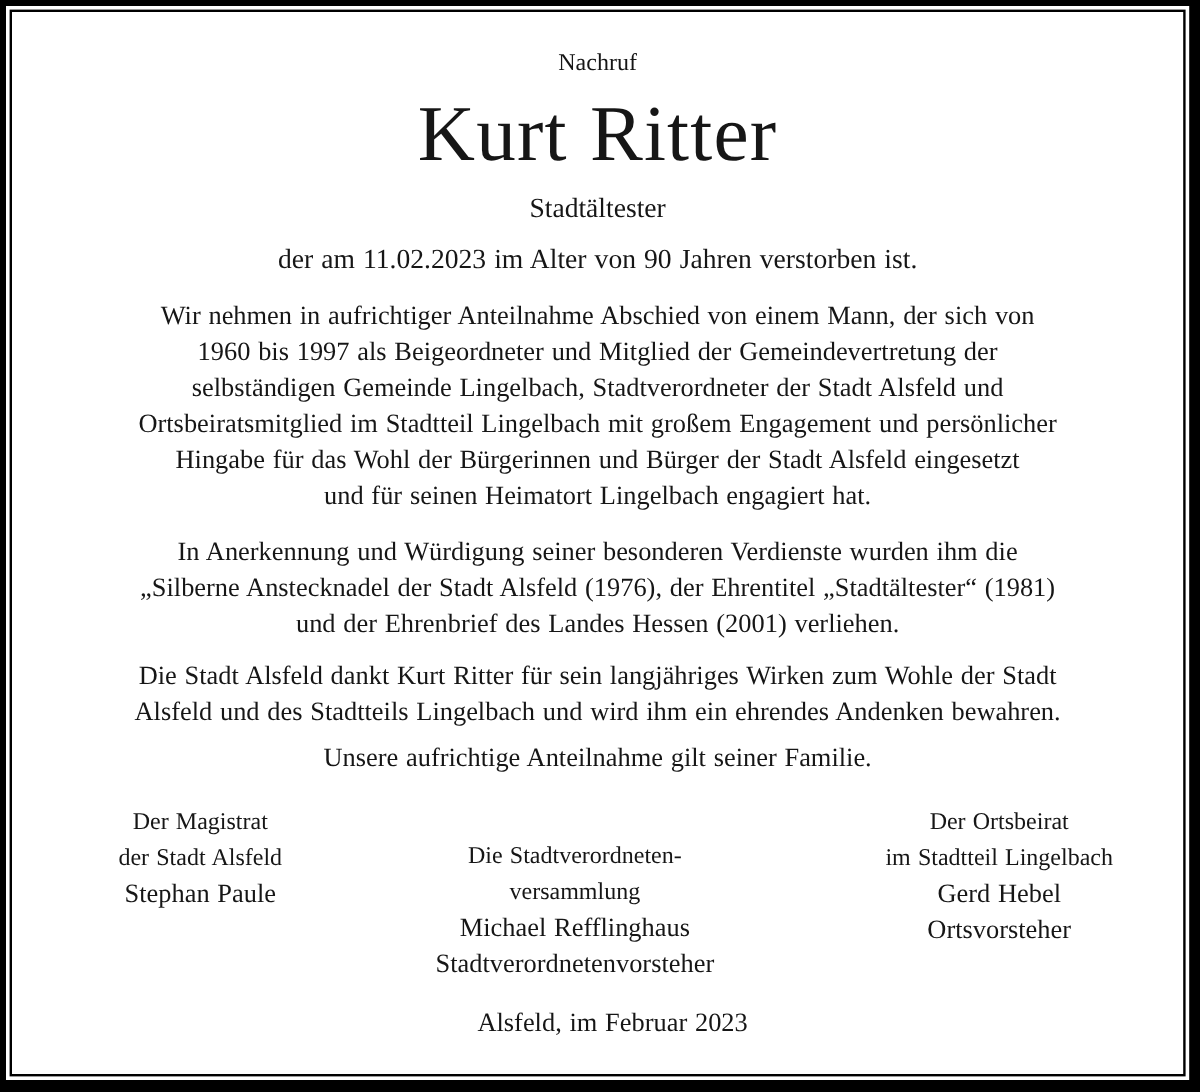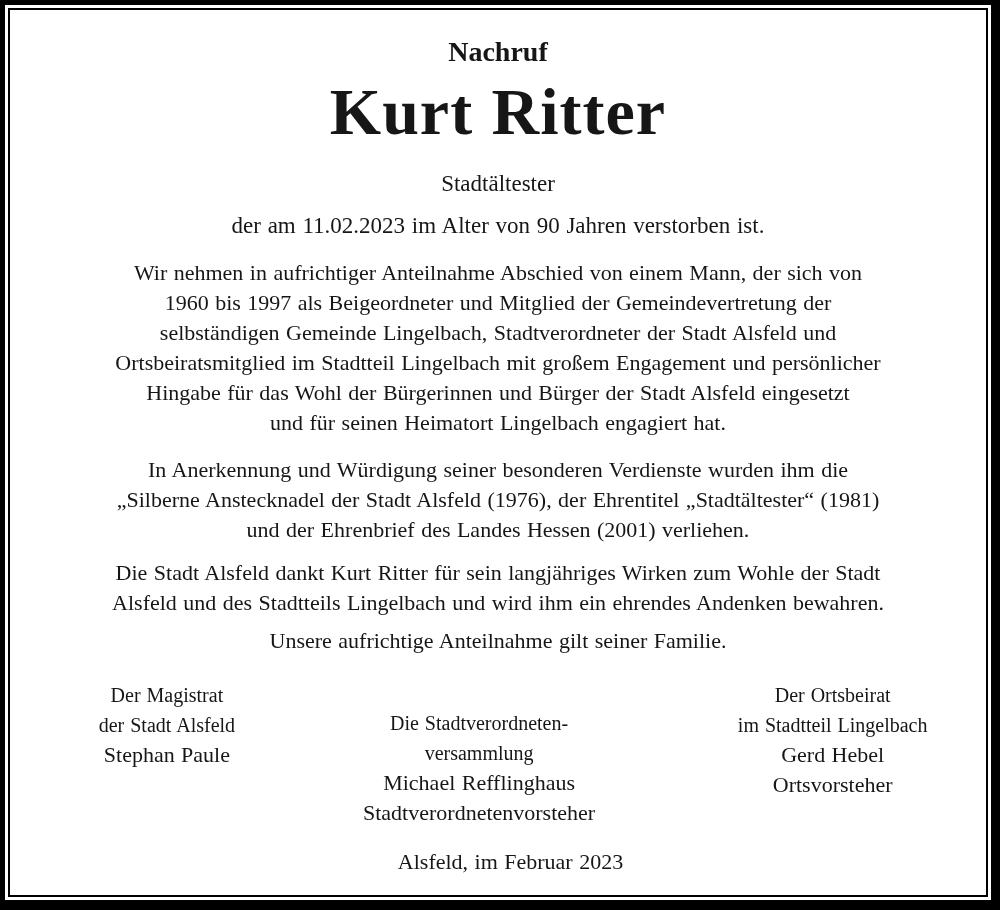--- a/index.html
+++ b/index.html
@@ -38,41 +38,41 @@
     position: absolute;
     top: 10px; left: 10px; right: 14px; bottom: 15px;
     text-align: center;
     word-spacing: 0.06em;
   }
 
   .pre { white-space: pre-line; }
 
   .kicker {
     margin-top: 28px;
-    font-size: 28px;
+    font-size: 20px;
     line-height: 28px;
-    font-weight: bold;
+    font-weight: normal;
   }
 
   .intro {
     margin-top: 10px;
     font-size: 23px;
     line-height: 28px;
   }
 
   .deceased-name {
     margin-top: 8px;
     font-size: 66px;
     line-height: 76px;
-    font-weight: bold;
+    font-weight: normal;
     letter-spacing: 1px;
   }
 
   .honorific {
-    margin-top: 20px;
+    margin-top: 10px;
     font-size: 23px;
     line-height: 28px;
   }
 
   .death-line {
     margin-top: 14px;
     font-size: 23px;
     line-height: 28px;
   }
 

